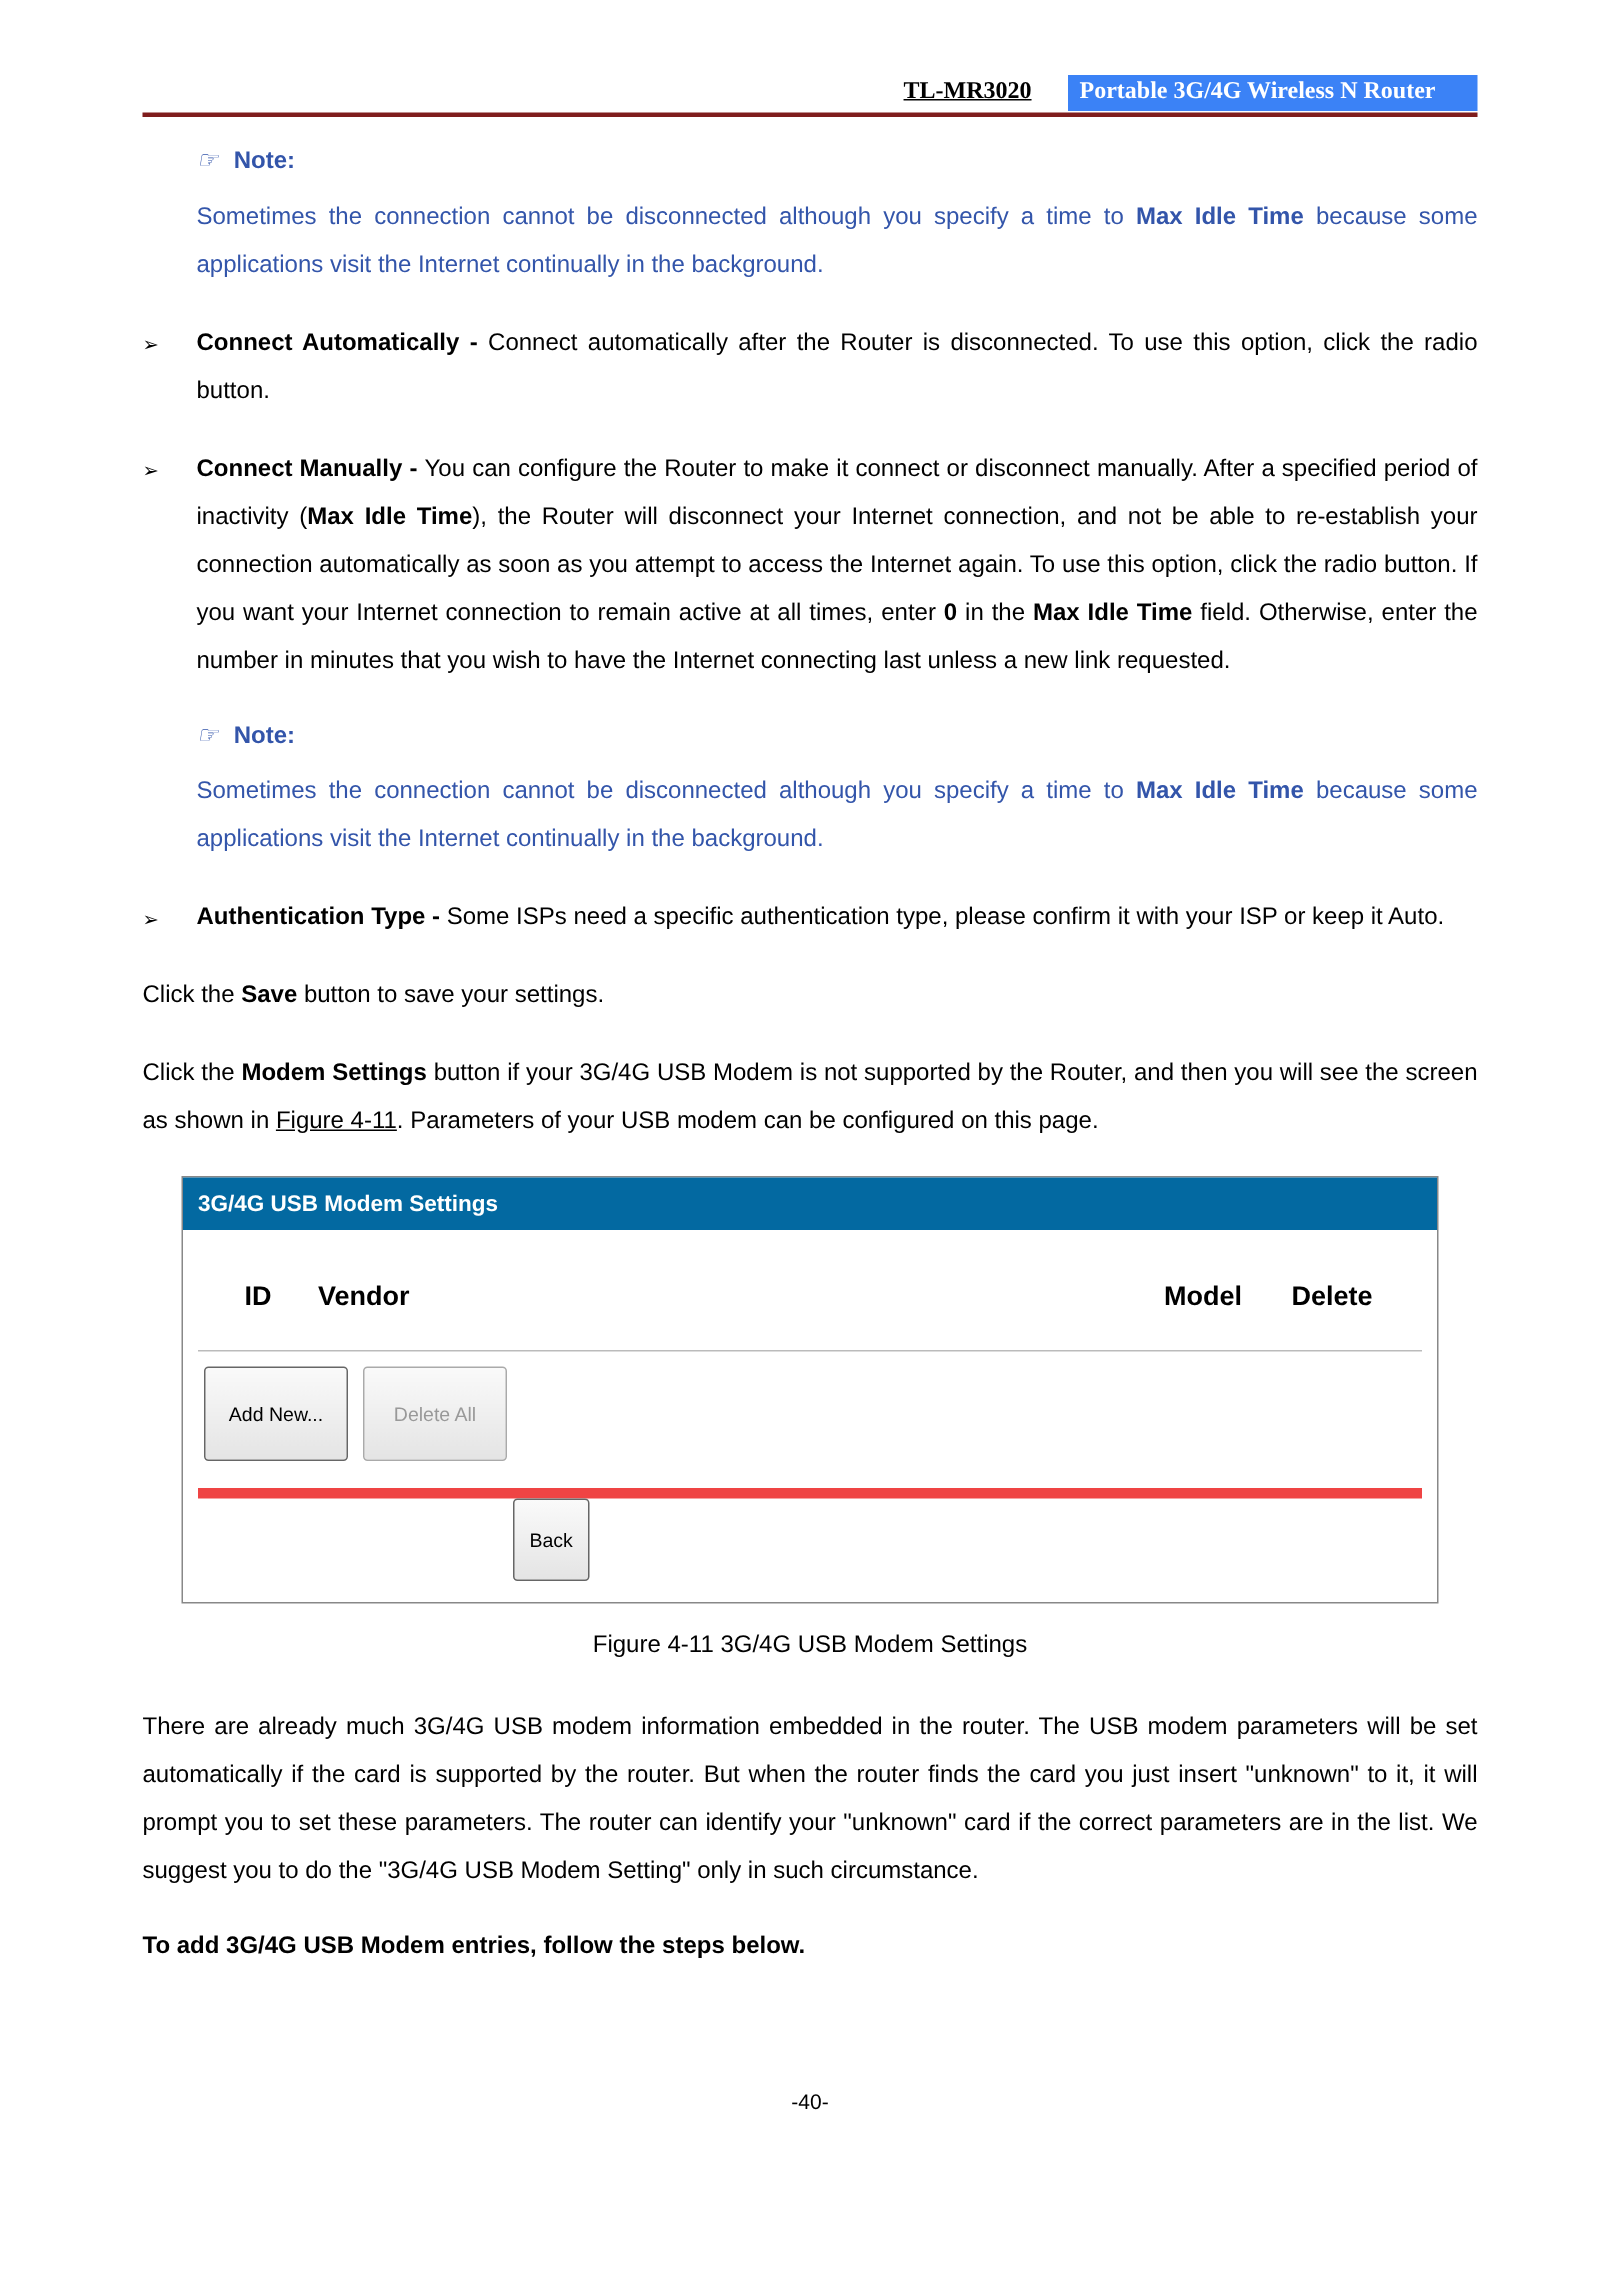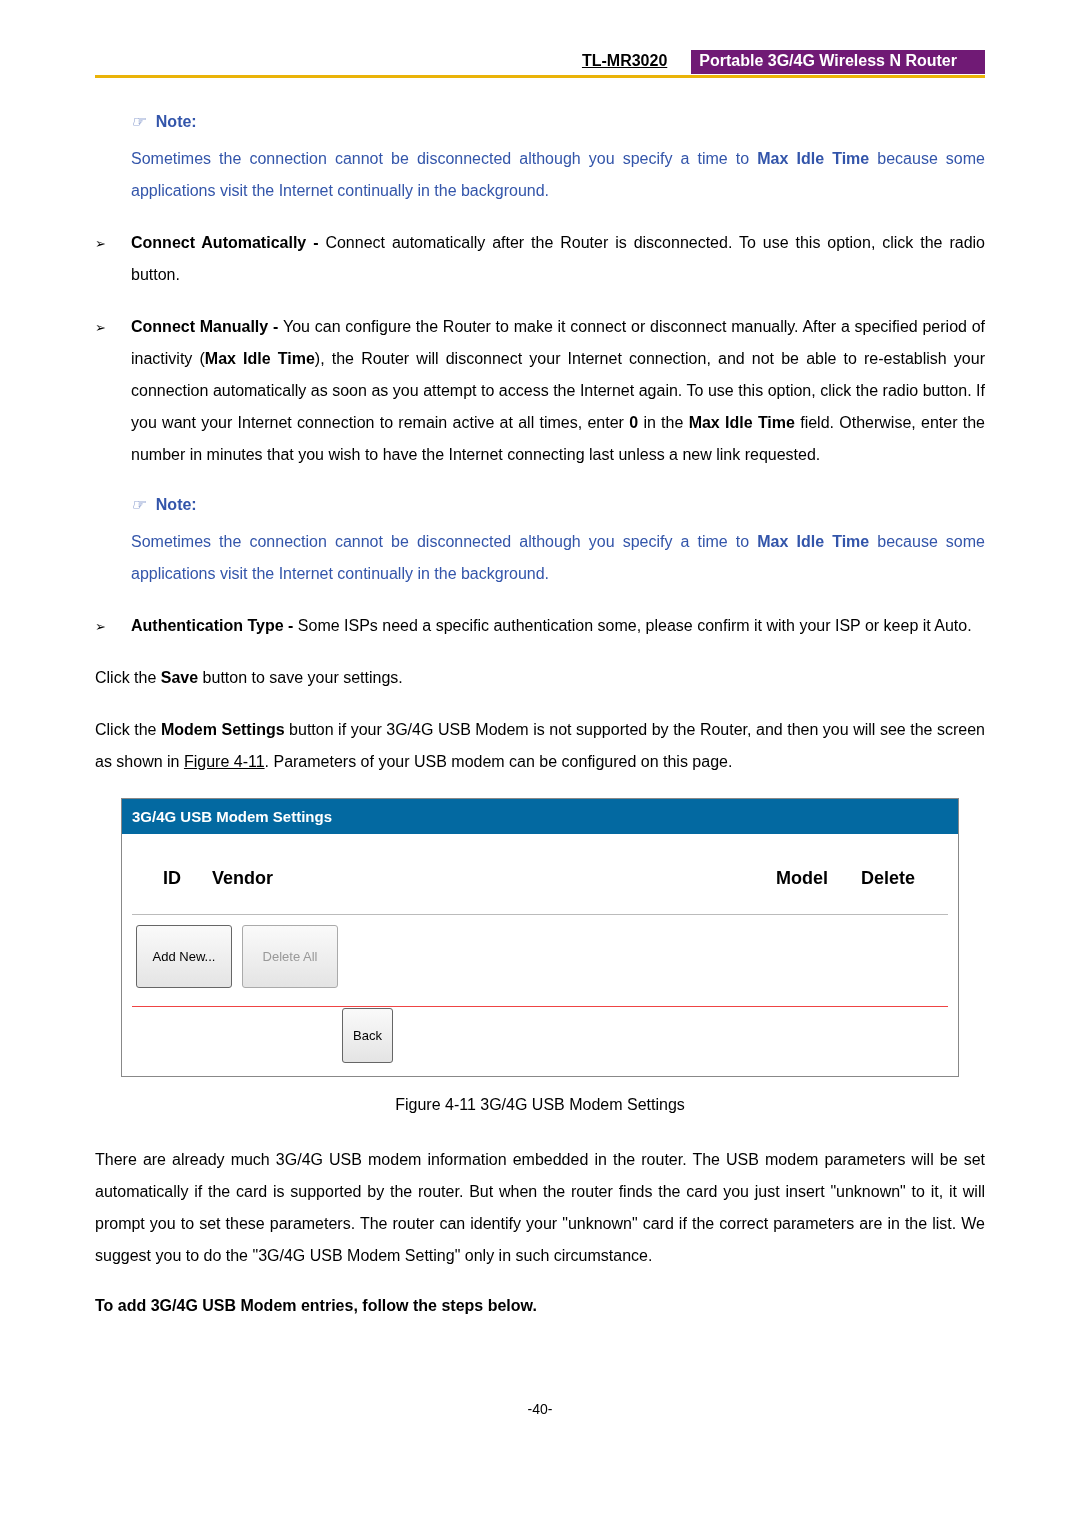--- a/index.html
+++ b/index.html
@@ -8,37 +8,38 @@
     background: #fff;
     font-family: Arial, sans-serif;
     font-size: 16px;
     color: #000;
     width: 1080px;
   }
   .page {
     padding: 50px 95px 40px 95px;
   }
   .header-bar {
-    border-bottom: 3px solid #eab308;
+    border-bottom: 3px solid #7f1d1d;
     padding-bottom: 1px;
-    margin-bottom: 30px;
+    margin-bottom: 16px;
+    font-family: Liberation Serif, serif;
   }
   .header-inner {
     display: flex;
     justify-content: flex-end;
     gap: 16px;
   }
   .header-model {
     font-weight: bold;
     color: #000;
     text-decoration: underline;
     padding: 2px 8px;
   }
   .header-title {
-    background: #701a75;
+    background: #3b82f6;
     color: #fff;
     font-weight: bold;
     padding: 2px 28px 4px 8px;
   }
   .content {
     line-height: 1.8;
   }
   .note-line {
     color: #3355aa;
     margin-left: 36px;
@@ -133,21 +134,21 @@
     cursor: pointer;
     min-width: 74px;
     text-align: center;
   }
   .fig-btn.disabled {
     color: #999;
     border-color: #aaa;
     cursor: default;
   }
   .fig-back-row {
-    border-top: 1px solid #ef4444;
+    border-top: 7px solid #ef4444;
     padding: 14px 0 14px 0;
     text-align: left;
   }
   .fig-back-row .fig-btn { margin-left: 210px; min-width: 64px; }
   .figure-caption {
     text-align: center;
     margin: 14px 0 24px 0;
   }
   .add-heading {
     font-weight: bold;
@@ -199,21 +200,21 @@
       <span class="note-icon">☞</span>
       <span class="note-label">Note:</span>
     </div>
     <div class="note-body">
       <span>Sometimes the connection cannot be disconnected although you specify a time to </span><span class="bold">Max Idle Time</span><span> because some applications visit the Internet continually in the background.</span>
     </div>
 
     <div class="bullet-item">
       <div class="bullet-marker">➢</div>
       <div class="bullet-body">
-        <span class="bold">Authentication Type - </span><span>Some ISPs need a specific authentication some, please confirm it with your ISP or keep it Auto.</span>
+        <span class="bold">Authentication Type - </span><span>Some ISPs need a specific authentication type, please confirm it with your ISP or keep it Auto.</span>
       </div>
     </div>
 
     <div class="para">
       <span>Click the </span><span class="bold">Save</span><span> button to save your settings.</span>
     </div>
 
     <div class="para">
       <span>Click the </span><span class="bold">Modem Settings</span><span> button if your 3G/4G USB Modem is not supported by the Router, and then you will see the screen as shown in </span><span class="link">Figure 4-11</span><span>. Parameters of your USB modem can be configured on this page.</span>
     </div>

